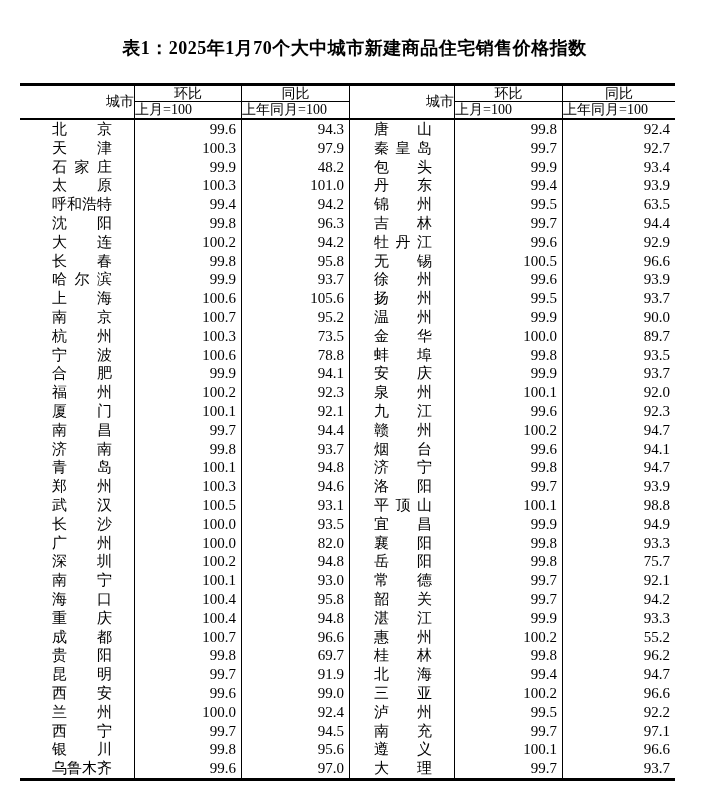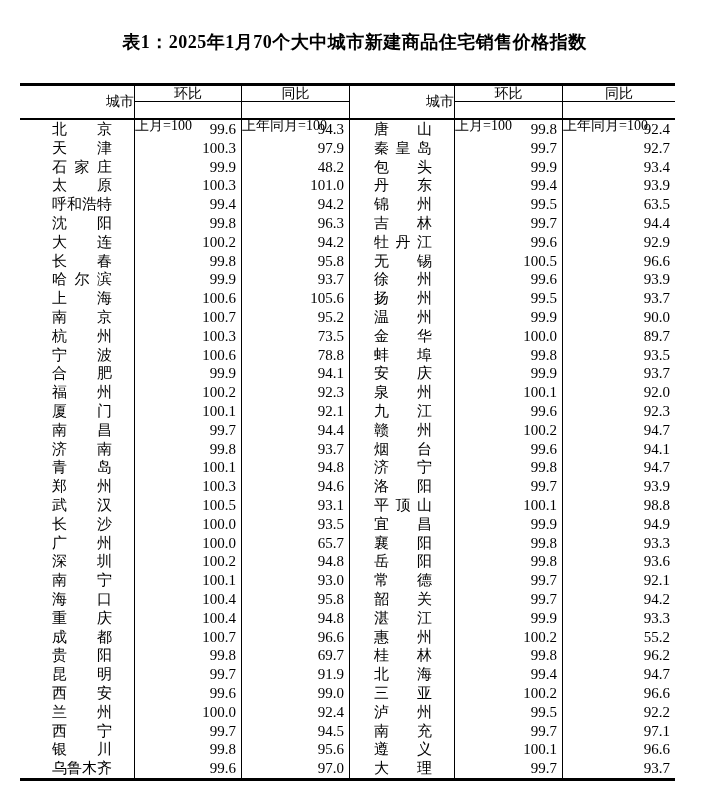--- a/index.html
+++ b/index.html
@@ -10,21 +10,21 @@
   body {
     width: 709px;
     height: 789px;
     position: relative;
     font-family: "Liberation Serif", serif;
     color: #000000;
     overflow: hidden;
   }
   .title {
     position: absolute;
-    top: 30px;
+    top: 36px;
     left: 0;
     width: 100%;
     text-align: center;
     font-weight: bold;
     font-size: 18px;
     letter-spacing: 0.5px;
   }
   .table {
     position: absolute;
     left: 20px;
@@ -39,21 +39,21 @@
     height: 32px;
     border-bottom: 2px solid #000;
     font-size: 14px;
   }
   .hcol { box-sizing: border-box; }
   .hcol.city {
     display: flex;
     align-items: center;
     justify-content: flex-end;
   }
-  .hcol.split { display: flex; flex-direction: column; gap: 16px; }
+  .hcol.split { display: flex; flex-direction: column; }
   .hcol.split .h1 {
     height: 16px;
     line-height: 15px;
     text-align: center;
     border-bottom: 1px solid #000;
     box-sizing: border-box;
   }
   .hcol.split .h2 {
     height: 16px;
     line-height: 16px;
@@ -522,21 +522,21 @@
         <div class="cell num c6">94.9</div>
       </div>
       <div class="trow">
         <div class="cell city c1 brd">
           <div class="cityname">
             <span>广</span>
             <span>州</span>
           </div>
         </div>
         <div class="cell num c2 brd">100.0</div>
-        <div class="cell num c3 brd">65.7</div>
+        <div class="cell num c3 brd">82.0</div>
         <div class="cell city c4 brd">
           <div class="cityname">
             <span>襄</span>
             <span>阳</span>
           </div>
         </div>
         <div class="cell num c5 brd">99.8</div>
         <div class="cell num c6">93.3</div>
       </div>
       <div class="trow">
@@ -548,21 +548,21 @@
         </div>
         <div class="cell num c2 brd">100.2</div>
         <div class="cell num c3 brd">94.8</div>
         <div class="cell city c4 brd">
           <div class="cityname">
             <span>岳</span>
             <span>阳</span>
           </div>
         </div>
         <div class="cell num c5 brd">99.8</div>
-        <div class="cell num c6">93.6</div>
+        <div class="cell num c6">75.7</div>
       </div>
       <div class="trow">
         <div class="cell city c1 brd">
           <div class="cityname">
             <span>南</span>
             <span>宁</span>
           </div>
         </div>
         <div class="cell num c2 brd">100.1</div>
         <div class="cell num c3 brd">93.0</div>

